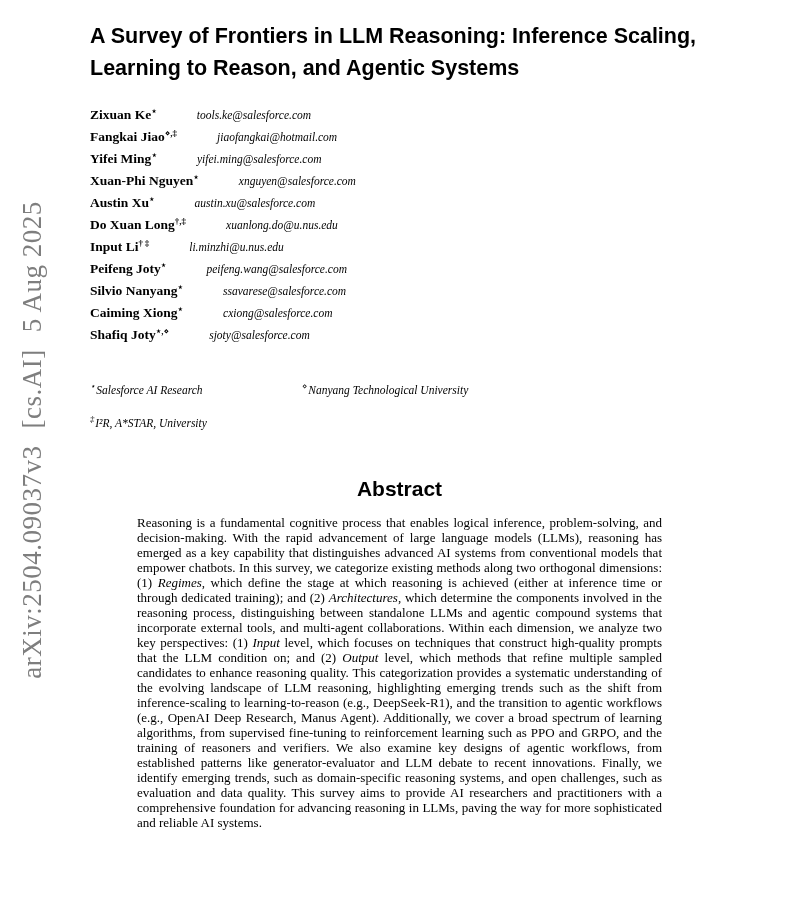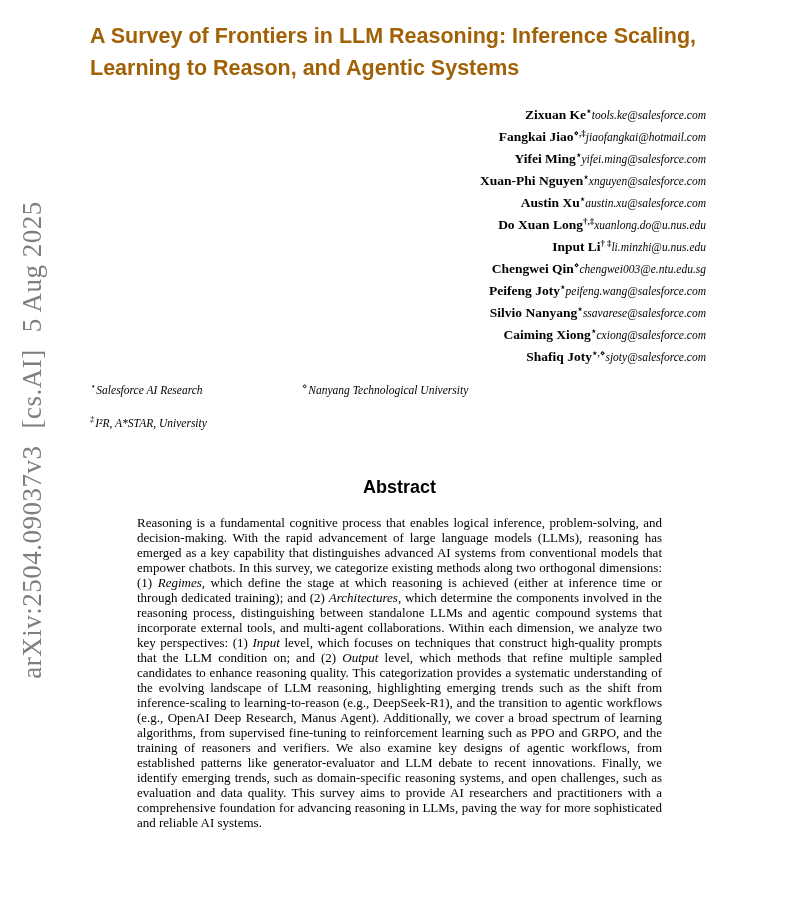--- a/index.html
+++ b/index.html
@@ -31,34 +31,35 @@
   .title {
     position: absolute;
     left: 90px;
     top: 21px;
     width: 625px;
     margin: 0;
     font-family: "Liberation Sans", "DejaVu Sans", sans-serif;
     font-weight: 700;
     font-size: 21.5px;
     line-height: 31.5px;
-    color: #a16207;
+    color: #000000;
   }
 
   .authors {
     position: absolute;
     left: 90px;
     top: 107px;
     width: 616px;
   }
   .author-row {
     display: flex;
-    justify-content: flex-end;
+    justify-content: flex-start;
     align-items: baseline;
     height: 22px;
+    gap: 40px;
   }
   .author-name {
     font-family: "Liberation Serif", "DejaVu Serif", serif;
     font-weight: 700;
     font-size: 13.5px;
     color: #000000;
   }
   .author-name sup {
     font-size: 9px;
     font-weight: 700;
@@ -93,21 +94,21 @@
 
   .abs-head {
     position: absolute;
     left: 137px;
     top: 477px;
     width: 525px;
     margin: 0;
     text-align: center;
     font-family: "Liberation Sans", "DejaVu Sans", sans-serif;
     font-weight: 700;
-    font-size: 18px;
+    font-size: 21px;
     color: #000000;
   }
 
   .abs-body {
     position: absolute;
     left: 137px;
     top: 515px;
     width: 525px;
     margin: 0;
     font-family: "Liberation Serif", "DejaVu Serif", serif;
@@ -154,24 +155,20 @@
     </div>
     <div class="author-row">
       <span class="author-name"><span>Do Xuan Long</span><sup>†,‡</sup></span>
       <span class="author-email">xuanlong.do@u.nus.edu</span>
     </div>
     <div class="author-row">
       <span class="author-name"><span>Input Li</span><sup>† ‡</sup></span>
       <span class="author-email">li.minzhi@u.nus.edu</span>
     </div>
     <div class="author-row">
-      <span class="author-name"><span>Chengwei Qin</span><sup>⋄</sup></span>
-      <span class="author-email">chengwei003@e.ntu.edu.sg</span>
-    </div>
-    <div class="author-row">
       <span class="author-name"><span>Peifeng Joty</span><sup>⋆</sup></span>
       <span class="author-email">peifeng.wang@salesforce.com</span>
     </div>
     <div class="author-row">
       <span class="author-name"><span>Silvio Nanyang</span><sup>⋆</sup></span>
       <span class="author-email">ssavarese@salesforce.com</span>
     </div>
     <div class="author-row">
       <span class="author-name"><span>Caiming Xiong</span><sup>⋆</sup></span>
       <span class="author-email">cxiong@salesforce.com</span>

